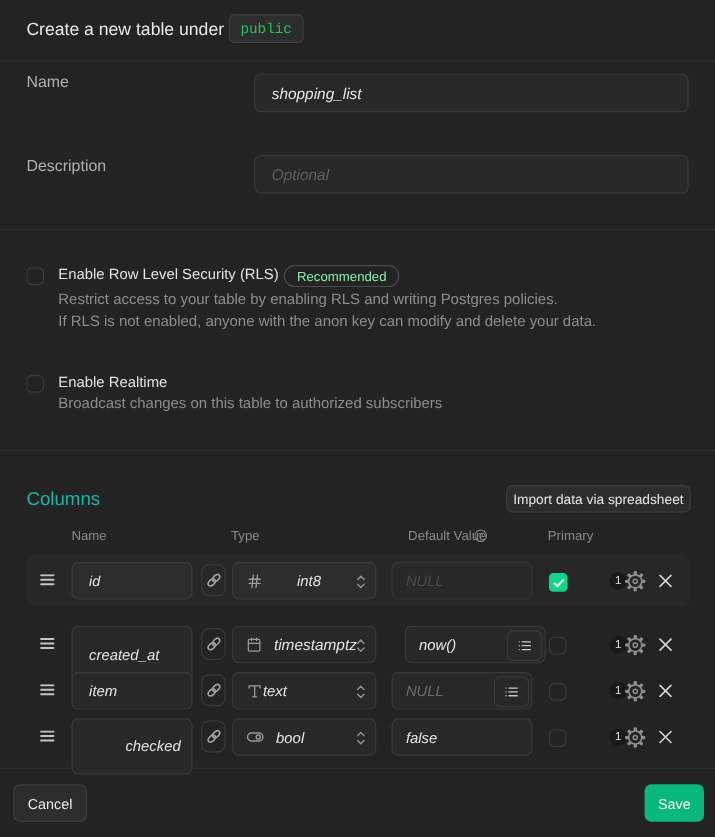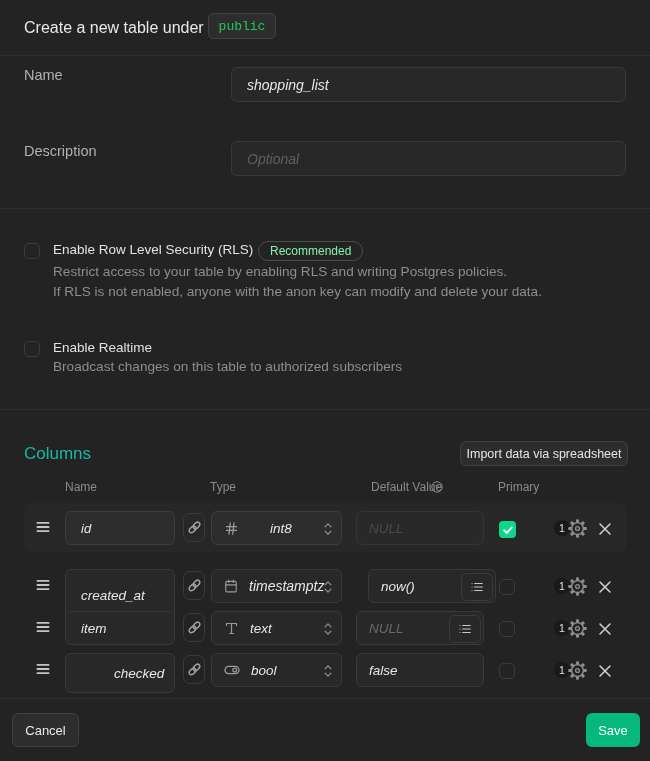--- a/index.html
+++ b/index.html
@@ -179,21 +179,21 @@
   <div class="iconbtn" style="left:183px; top:613px; width:22px; height:29px;">
       <svg width="15" height="15" viewBox="0 0 15 15" fill="none" stroke="#a0a0a0" stroke-width="1.5">
         <ellipse cx="5.5" cy="9.5" rx="3.8" ry="2.4" transform="rotate(-45 5.5 9.5)"></ellipse>
         <ellipse cx="9.5" cy="5.5" rx="3.8" ry="2.4" transform="rotate(-45 9.5 5.5)"></ellipse>
       </svg>
     </div>
   <div class="input" style="left:211px; top:611px; width:131px; height:34px; padding-left:12px; font-size:13.5px; ">
       <svg width="15" height="15" viewBox="0 0 24 24" fill="none" stroke="#9a9a9a" stroke-width="1.9" stroke-linecap="round" stroke-linejoin="round">
         <path d="M4 7V4h16v3M9 20h6M12 4v16"></path>
       </svg>
-      <span style="margin-left:11px;">text</span>
+      <span style="">text</span>
       <span style="position:absolute; right:9px; top:10px;"><svg width="8" height="14" viewBox="0 0 8 14" fill="none" stroke="#8f8f8f" stroke-width="1.3" stroke-linecap="round" stroke-linejoin="round">
           <path d="M1.1 4.9 4 1.9 6.9 4.9"></path>
           <path d="M1.1 9.1 4 12.1 6.9 9.1"></path>
         </svg></span>
     </div>
   <div class="input" style="left:356px; top:611px; width:128px; height:34px; padding-left:12px; font-size:13.5px; ">
       <span style="color:#6a6a6a;">NULL</span>
       <span class="iconbtn" style="right:2.5px; top:2.5px; width:32px; height:28px; border-radius:6px;">
         <svg width="14" height="14" viewBox="0 0 24 24" fill="none" stroke="#c8c8c8" stroke-width="2" stroke-linecap="round">
           <path d="M8 6h13M8 12h13M8 18h13M3.5 6h.01M3.5 12h.01M3.5 18h.01"></path>
@@ -220,21 +220,21 @@
         <path d="M1 1l10 10M11 1L1 11"></path>
       </svg></div>
 
   <svg class="abs" style="left:36px; top:664px;" width="14" height="11" viewBox="0 0 14 11">
       <g fill="#c4c4c4">
         <rect x="0.5" y="0" width="13" height="1.8" rx="0.9"></rect>
         <rect x="0.5" y="4.1" width="13" height="1.8" rx="0.9"></rect>
         <rect x="0.5" y="8.2" width="13" height="1.8" rx="0.9"></rect>
       </g>
     </svg>
-  <div class="input" style="left:65px; top:653px; width:110px; height:40px; font-size:13.5px;padding-left:48px; ">checked</div>
+  <div class="input" style="left:65px; top:653px; width:110px; height:51px; font-size:13.5px;padding-left:48px; ">checked</div>
   <div class="iconbtn" style="left:183px; top:655px; width:22px; height:29px;">
       <svg width="15" height="15" viewBox="0 0 15 15" fill="none" stroke="#a0a0a0" stroke-width="1.5">
         <ellipse cx="5.5" cy="9.5" rx="3.8" ry="2.4" transform="rotate(-45 5.5 9.5)"></ellipse>
         <ellipse cx="9.5" cy="5.5" rx="3.8" ry="2.4" transform="rotate(-45 9.5 5.5)"></ellipse>
       </svg>
     </div>
   <div class="input" style="left:211px; top:653px; width:131px; height:34px; padding-left:12px; font-size:13.5px; ">
       <svg width="16" height="16" viewBox="0 0 16 16" fill="none" stroke="#9a9a9a" stroke-width="1.3">
         <rect x="1" y="4.4" width="14" height="7.2" rx="3.6"></rect>
         <circle cx="10.8" cy="8" r="1.9"></circle>

